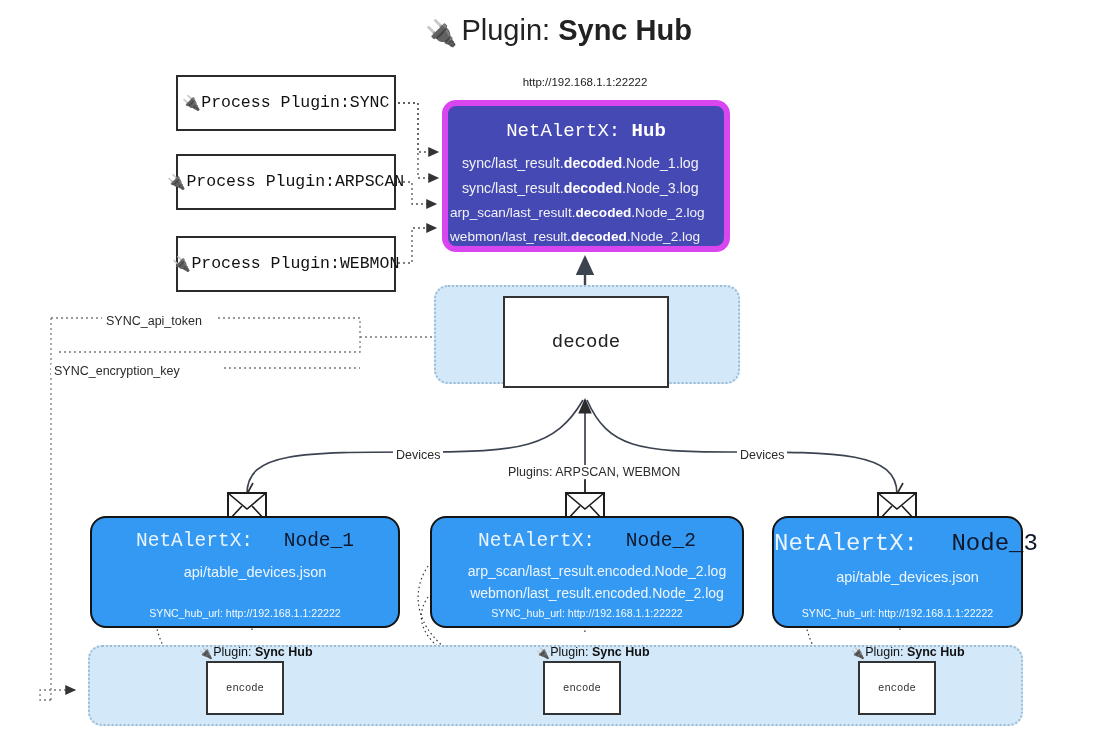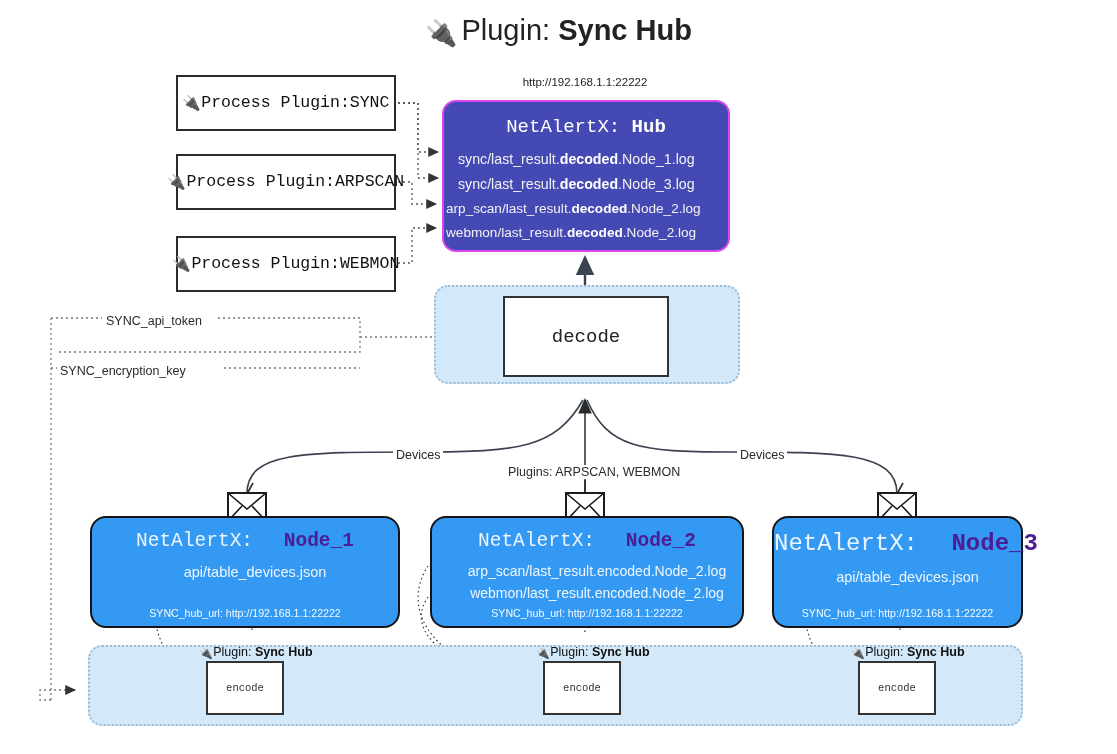--- a/index.html
+++ b/index.html
@@ -42,21 +42,21 @@
     line-height:1.18;
   }
   .proc-box .l1{white-space:nowrap;}
   .proc-box .l1 .plug{font-family:"DejaVu Sans",sans-serif;font-size:15px;vertical-align:-1px;}
   .proc-box .l2{white-space:nowrap;}
 
   
   #hub{
     left:442px;top:100px;width:288px;height:152px;
     background:#4549b4;
-    border:2px solid #d946ef;
+    border:6px solid #d946ef;
     border-radius:14px;
     color:#ffffff;
     padding-top:6px;
   }
   #hub .hub-title{
     text-align:center;font-family:"Liberation Mono",monospace;
     font-size:19px;letter-spacing:0px;margin-top:8px;margin-bottom:9px;
     white-space:nowrap;
   }
   #hub .hub-title b{font-weight:bold;}
@@ -68,21 +68,21 @@
   #hub .hub-line.wide{font-size:13.6px;padding-left:2px;}
 
   
   .lightbox{
     background:#d3e8f8;
     border:2px dotted #9dbdd6;
     border-radius:14px;
   }
   #decode-wrap{left:434px;top:285px;width:306px;height:99px;}
   #decode{
-    left:503px;top:296px;width:166px;height:81px;
+    left:503px;top:296px;width:166px;height:92px;
     background:#ffffff;border:2px solid #333;
     display:flex;align-items:center;justify-content:center;
     font-family:"Liberation Mono",monospace;font-size:19px;color:#222;
   }
   #encode-wrap{left:88px;top:645px;width:935px;height:81px;}
 
   .encode-box{
     width:78px;height:54px;background:#ffffff;border:2px solid #333;
     display:flex;align-items:center;justify-content:center;
     font-family:"Liberation Mono",monospace;font-size:10.5px;color:#333;
@@ -95,21 +95,21 @@
 
   
   .node{
     height:112px;background:#3399f3;border:2px solid #141414;border-radius:16px;
     color:#ffffff;position:absolute;box-sizing:border-box;
   }
   .node .n-title{
     text-align:center;font-family:"Liberation Mono",monospace;
     font-size:19.5px;margin-top:12px;white-space:nowrap;color:#eaf4ff;
   }
-  .node .n-title b{font-weight:bold;color:#4c1d95;margin-left:19px;}
+  .node .n-title b{font-weight:normal;color:#0f172a;margin-left:19px;}
   .node .n-lines{margin-top:9px;text-align:center;margin-left:20px;}
   .node .n-line{font-size:14.5px;color:#eef6ff;white-space:nowrap;line-height:1.55;}
   .node .n-foot{
     position:absolute;left:0;bottom:7px;width:100%;text-align:center;
     font-size:10.6px;color:#f4faff;white-space:nowrap;
   }
   #node1{left:90px;top:516px;width:310px;}
   #node2{left:430px;top:516px;width:314px;}
   #node3{left:772px;top:516px;width:251px;}
   #node2 .n-line{font-size:14px;}
@@ -215,21 +215,21 @@
     <div class="hub-line wide"><span>arp_scan/last_result.</span><b>decoded</b><span>.Node_2.log</span></div>
     <div class="hub-line wide"><span>webmon/last_result.</span><b>decoded</b><span>.Node_2.log</span></div>
   </div>
 
   <div class="abs lightbox" id="decode-wrap"></div>
   <div class="abs" id="decode">decode</div>
 
   <div class="abs" style="left:103px;top:311px;">
     <span class="edge-label">SYNC_api_token</span>
   </div>
-  <div class="abs" style="left:57px;top:361px;">
+  <div class="abs" style="left:51px;top:361px;">
     <span class="edge-label">SYNC_encryption_key</span>
   </div>
 
   <div class="abs" style="left:393px;top:445px;">
     <span class="edge-label">Devices</span>
   </div>
   <div class="abs" style="left:737px;top:445px;">
     <span class="edge-label">Devices</span>
   </div>
   <div class="abs" style="left:505px;top:462px;">

